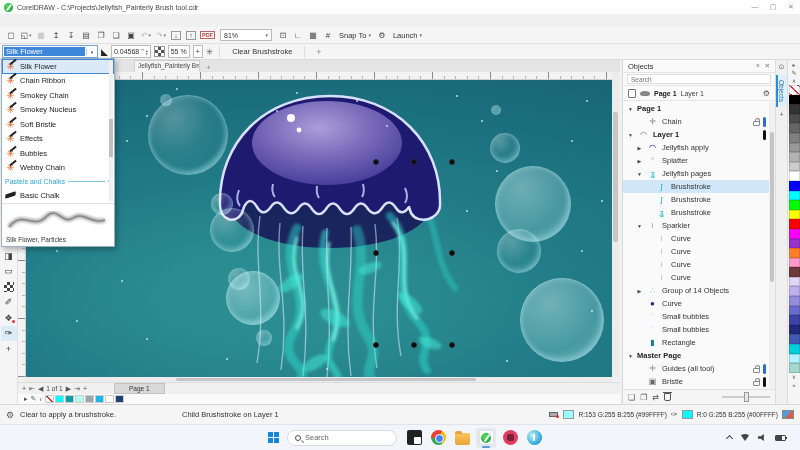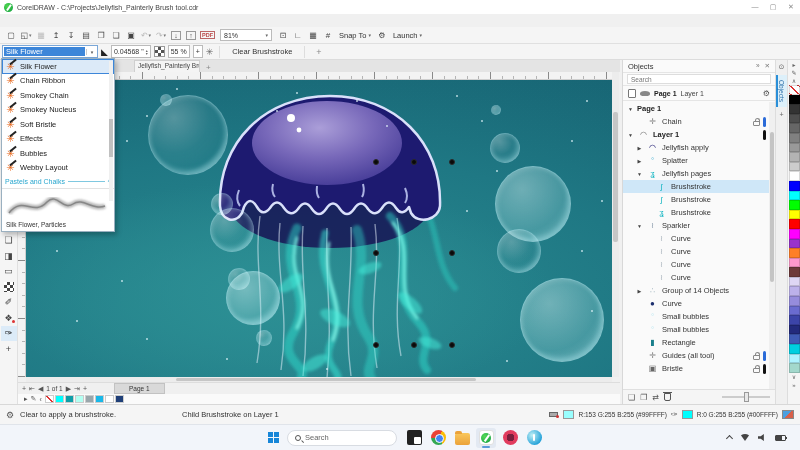--- a/index.html
+++ b/index.html
@@ -542,27 +542,31 @@
         <div class="dd-item">
           <span class="brushic">✳</span>
           <span>Effects</span>
         </div>
         <div class="dd-item">
           <span class="brushic">✳</span>
           <span>Bubbles</span>
         </div>
         <div class="dd-item">
           <span class="brushic">✳</span>
-          <span>Webby Layout</span>
+          <span>Webby Chain</span>
         </div>
       </div>
     <div class="dd-cat">
       <span>Pastels and Chalks</span>
       <span class="line"></span>
       <span>^</span>
+    </div>
+    <div class="dd-item">
+      <span class="chalkic"></span>
+      <span>Basic Chalk</span>
     </div>
     <div class="dd-preview">
       <svg width="106" height="28" viewBox="0 0 106 28">
         <g fill="none" opacity="0.7">
           <path d="M4,22 C18,4 28,26 42,11 C52,1 58,20 68,13 C78,6 88,20 100,15" stroke="#999" stroke-width="5" filter="url(#pblur)"></path>
           <path d="M4,22 C18,4 28,26 42,11 C52,1 58,20 68,13 C78,6 88,20 100,15" stroke="#555" stroke-width="1.5"></path>
         </g>
         <defs>
             <filter id="pblur">
               <feGaussianBlur stdDeviation="1.2"></feGaussianBlur>
@@ -704,20 +708,25 @@
         <div class="trow" style="padding-left: 13px;">
           <span class="arr"></span>
           <span class="thumb" style="color: rgb(191, 232, 242);">°</span>
           <span class="lbl">Small bubbles</span>
           <span class="right"></span>
         </div>
         <div class="trow" style="padding-left: 13px;">
           <span class="arr"></span>
           <span class="thumb" style="color: rgb(26, 127, 140);">▮</span>
           <span class="lbl">Rectangle</span>
+          <span class="right"></span>
+        </div>
+        <div class="trow" style="padding-left: 4px;">
+          <span class="arr">▼</span>
+          <span class="lbl b">Master Page</span>
           <span class="right"></span>
         </div>
         <div class="trow" style="padding-left: 13px;">
           <span class="arr"></span>
           <span class="thumb" style="color: rgb(136, 136, 136);">✛</span>
           <span class="lbl">Guides (all tool)</span>
           <span class="right">
             <span class="lock"></span>
             <span class="bar" style="background: rgb(43, 107, 216);"></span>
           </span>

